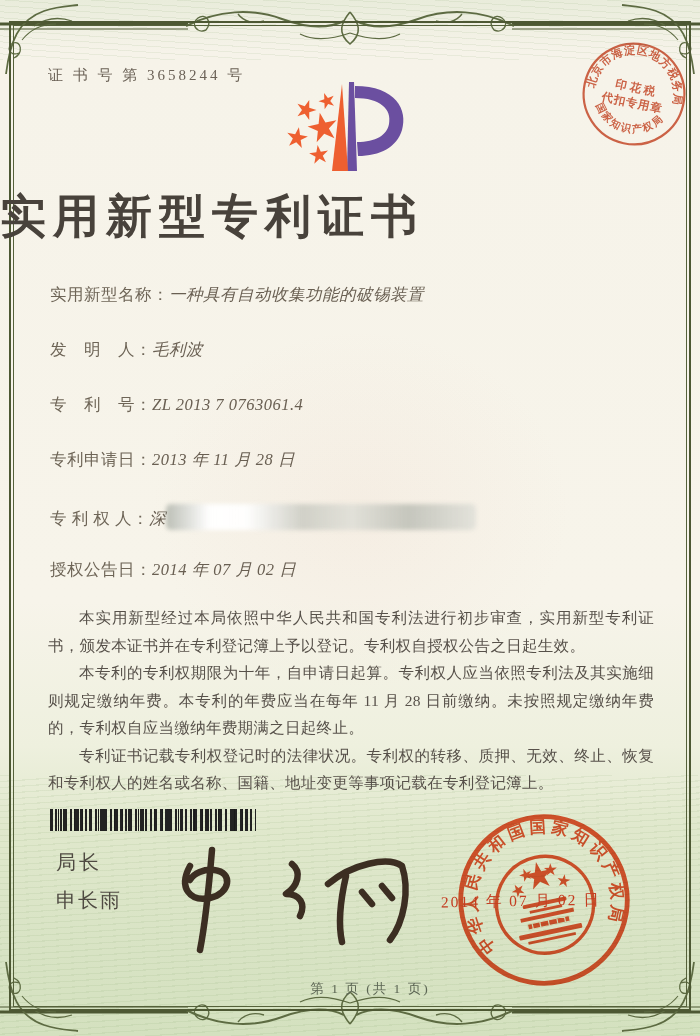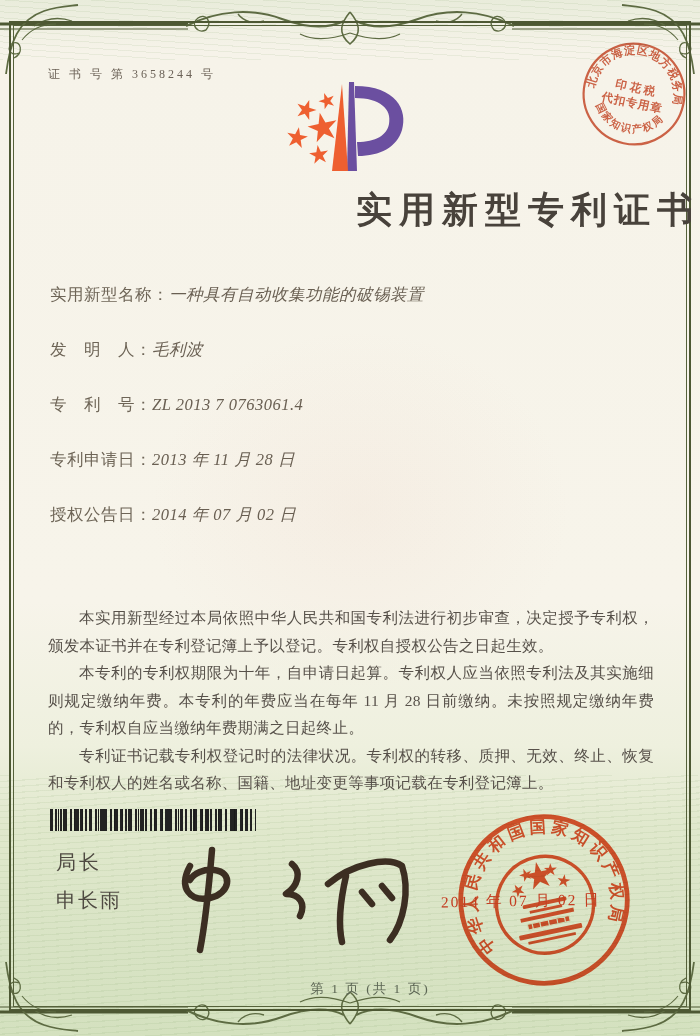--- a/index.html
+++ b/index.html
@@ -20,23 +20,23 @@
   }
   .watermark-blush{
     position:absolute; left:150px; top:330px; width:420px; height:360px; pointer-events:none;
     background:radial-gradient(closest-side, rgba(228,180,165,.10), rgba(228,180,165,0));
   }
   
   .frame-outer{position:absolute; left:9px; right:9px; top:21px; bottom:25px; border:2.5px solid #4d5833; pointer-events:none;}
   .frame-inner{position:absolute; left:2px; right:2px; top:2px; bottom:2px; border:1px solid #55613a;}
   .ornaments{position:absolute; left:0; top:0; pointer-events:none;}
   
-  .cert-no{position:absolute; left:48px; top:66px; font-size:12px; letter-spacing:3px; color:#6b6257;}
-  .title{position:absolute; left:0; top:186px; width:100%; text-align:right;
-         font-size:36px; font-weight:700; letter-spacing:7px; color:#48423b;}
+  .cert-no{position:absolute; left:48px; top:66px; font-size:15px; letter-spacing:3px; color:#6b6257;}
+  .title{position:absolute; left:0; top:186px; width:100%; text-align:left;
+         font-size:46px; font-weight:700; letter-spacing:7px; color:#48423b;}
   .fields{position:absolute; left:50px; top:284px; width:610px; color:#6e6557; font-size:16.5px;}
   .frow{position:relative; height:55px; letter-spacing:.5px; white-space:nowrap;}
   .frow .lbl{color:#6e6557;}
   .frow .val{color:#695f52;font-style:italic;}
   .redact{display:inline-block; vertical-align:-6px; width:310px; height:26px; border-radius:5px;
           background:linear-gradient(90deg, rgba(140,148,140,.55), rgba(255,255,255,.95) 14%, rgba(255,255,255,.9) 26%, rgba(165,172,165,.45) 44%, rgba(210,214,208,.55) 60%, rgba(150,158,150,.5) 78%, rgba(205,210,205,.45));
           filter:blur(2.2px);}
   .paras{position:absolute; left:48px; top:604px; width:606px; font-size:15.5px; line-height:27.5px;
          color:#57514a; text-align:justify;}
   .paras p{margin:0; text-indent:2em; letter-spacing:.3px;}
@@ -145,25 +145,26 @@
     </g>
   </svg>
 
   <div class="title">实用新型专利证书</div>
 
   <div class="fields">
     <div class="frow"><span class="lbl">实用新型名称：</span><span class="val">一种具有自动收集功能的破锡装置</span></div>
     <div class="frow"><span class="lbl">发　明　人：</span><span class="val">毛利波</span></div>
     <div class="frow"><span class="lbl">专　利　号：</span><span class="val">ZL 2013 7 0763061.4</span></div>
     <div class="frow"><span class="lbl">专利申请日：</span><span class="val">2013 年 11 月 28 日</span></div>
+    <div class="frow"><span class="lbl">专 利 权 人：</span><span class="val">深</span><span class="redact"></span></div>
     <div class="frow"><span class="lbl">授权公告日：</span><span class="val">2014 年 07 月 02 日</span></div>
   </div>
 
   <div class="paras">
-    <p>本实用新型经过本局依照中华人民共和国专利法进行初步审查，决定授予专利权，颁发本证书并在专利登记簿上予以登记。专利权自授权公告之日起生效。</p>
+    <p>本实用新型经过本局依照中华人民共和国专利法进行初步审查，实用新型专利证书，颁发本证书并在专利登记簿上予以登记。专利权自授权公告之日起生效。</p>
     <p>本专利的专利权期限为十年，自申请日起算。专利权人应当依照专利法及其实施细则规定缴纳年费。本专利的年费应当在每年 11 月 28 日前缴纳。未按照规定缴纳年费的，专利权自应当缴纳年费期满之日起终止。</p>
     <p>专利证书记载专利权登记时的法律状况。专利权的转移、质押、无效、终止、恢复和专利权人的姓名或名称、国籍、地址变更等事项记载在专利登记簿上。</p>
   </div>
 
   <div class="barcode"></div>
 
   <div class="officer">
     <span>局长</span>
     <span class="name">申长雨</span>
   </div>

